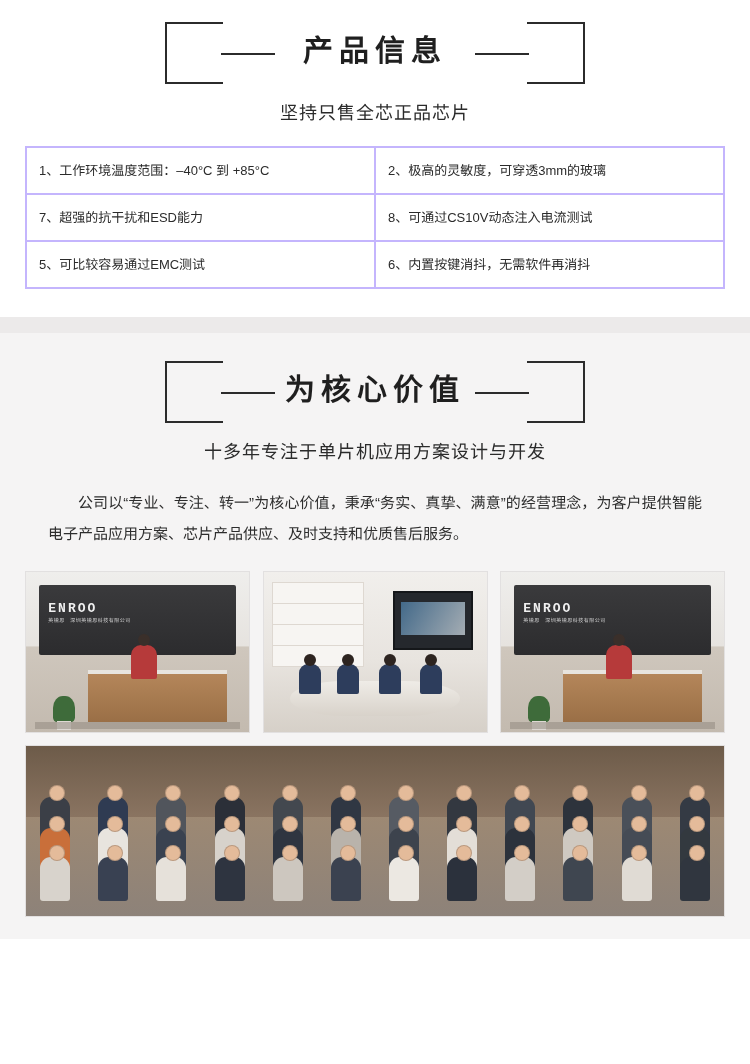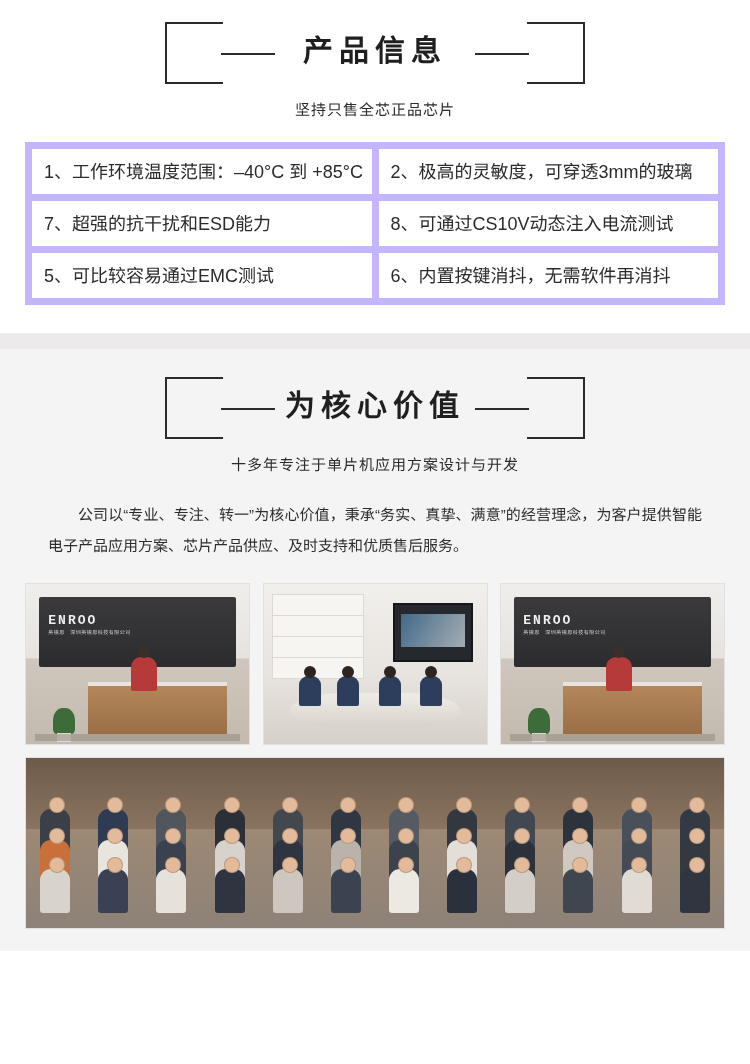--- a/index.html
+++ b/index.html
@@ -72,37 +72,37 @@
     right: 0;
     top: 13px;
     font-size: 30px;
     letter-spacing: 6px;
     font-weight: 700;
     color: #1f1f1f;
     line-height: 36px;
   }
   .subtitle {
     margin-top: 14px;
-    font-size: 15px;
+    font-size: 18px;
     color: #2b2b2b;
     letter-spacing: 1px;
     text-align: center;
   }
 
   .spec-table {
     width: 700px;
     margin: 22px auto 0 auto;
     border-collapse: collapse;
     table-layout: fixed;
   }
   .spec-table td {
-    border: 7px solid #c4b5fd;
+    border: 2px solid #c4b5fd;
     height: 37px;
     padding: 4px 12px;
-    font-size: 18px;
+    font-size: 13px;
     color: #2b2b2b;
     line-height: 18px;
     vertical-align: middle;
     white-space: nowrap;
     overflow: hidden;
   }
   .spec-table td.empty {
     border-color: #c9c9c9;
   }
 

